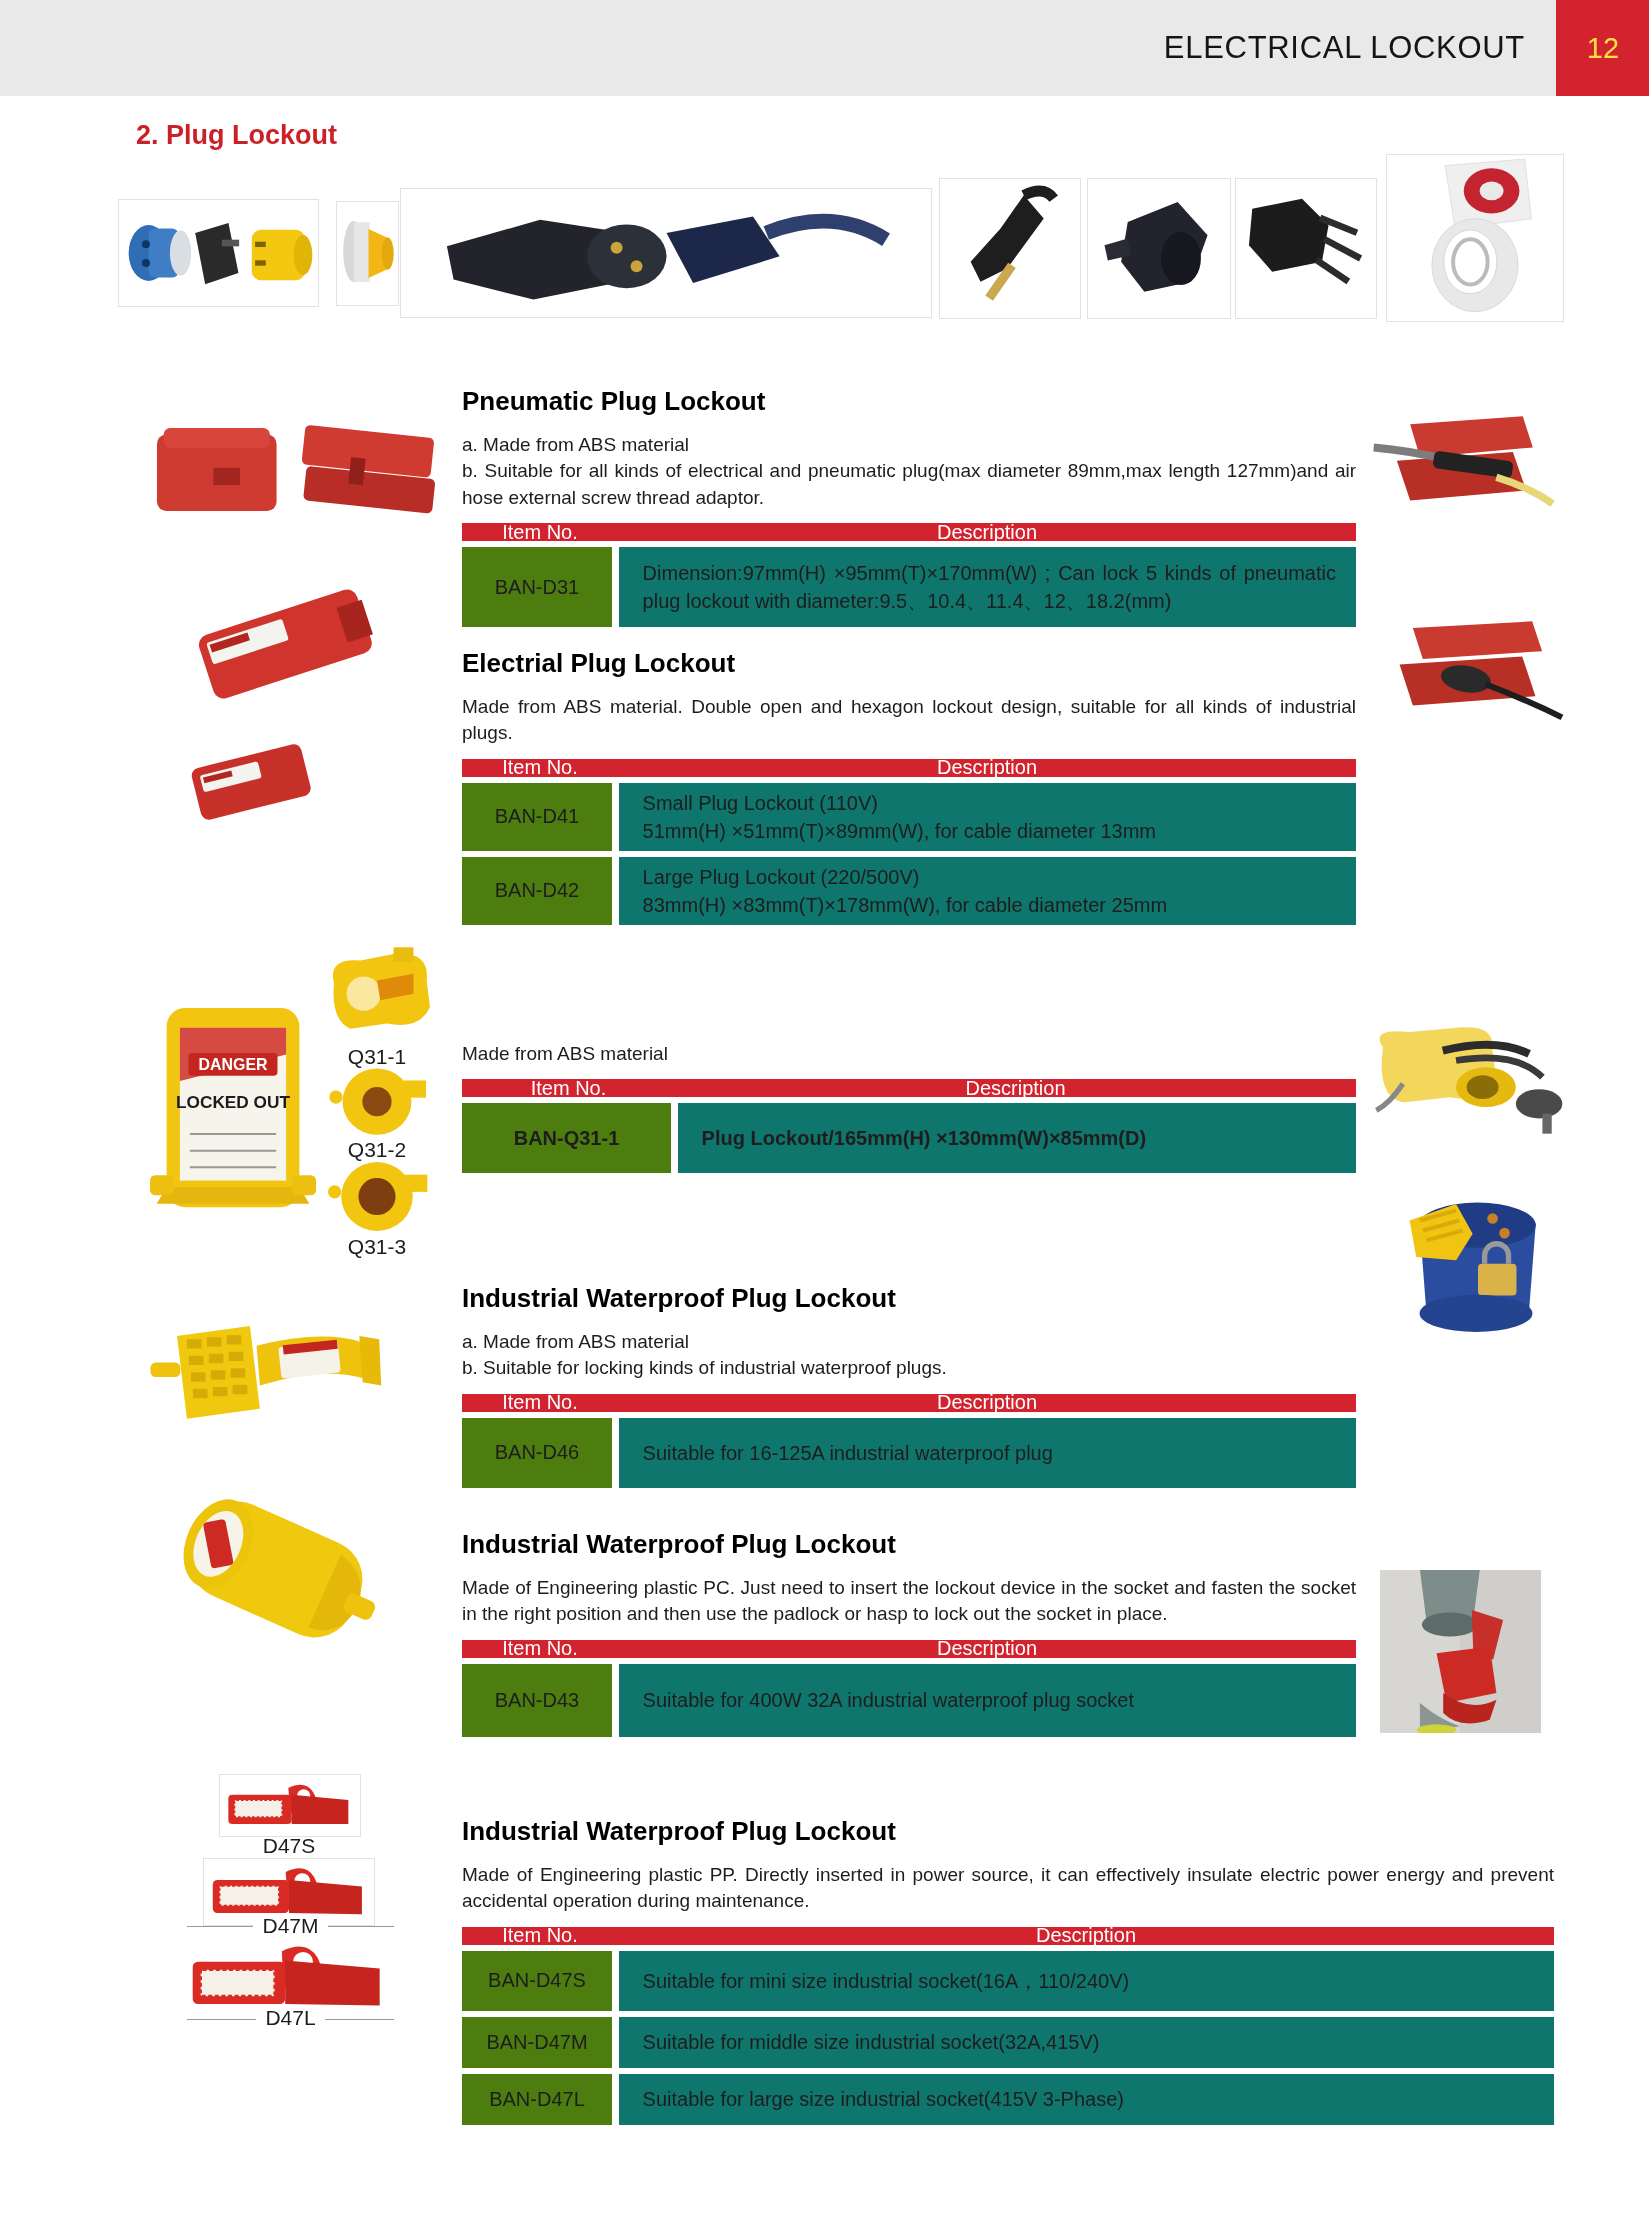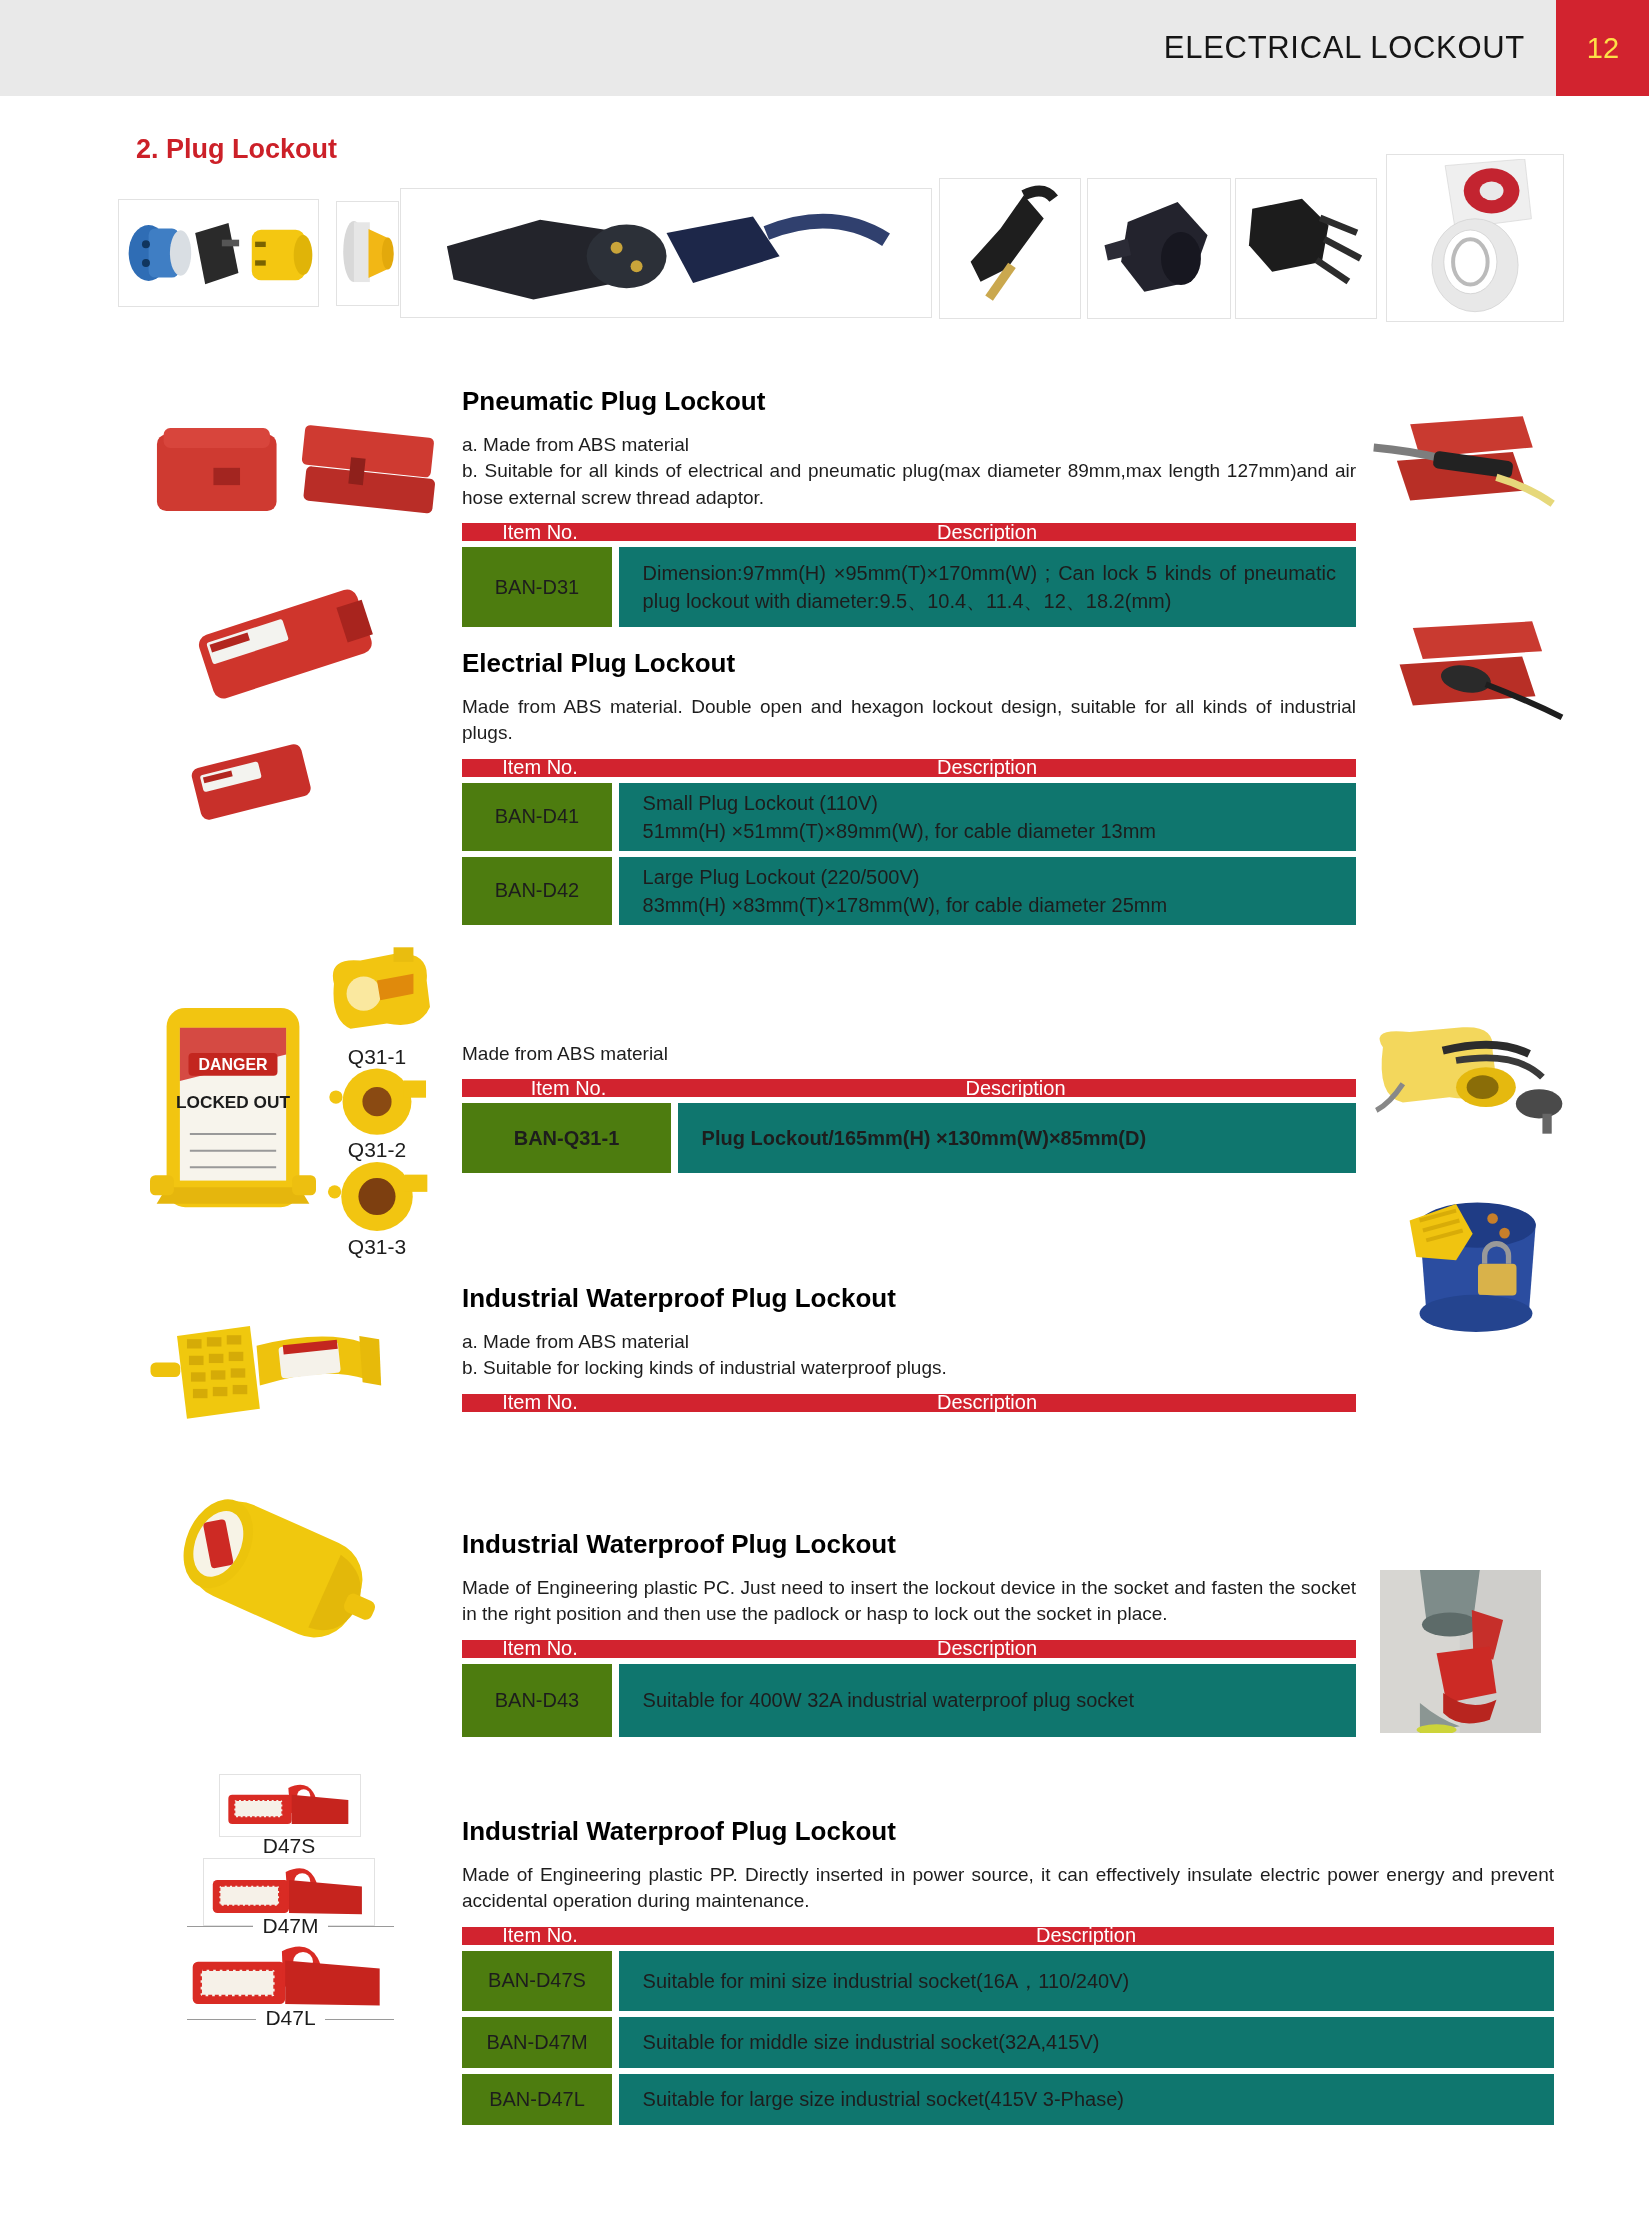--- a/index.html
+++ b/index.html
@@ -8,21 +8,21 @@
     font-family:"Liberation Sans", sans-serif;color:#222;overflow:hidden;
   }
   .abs{position:absolute;}
   
   .top-band{left:0;top:0;width:1556px;height:96px;background:#e9e9e9;
     display:flex;align-items:center;justify-content:flex-end;padding-right:31px;box-sizing:border-box;}
   .top-band .title{font-size:31px;color:#151515;letter-spacing:0.7px;}
   .page-num-box{left:1556px;top:0;width:94px;height:96px;background:#d2232f;
     display:flex;align-items:center;justify-content:center;}
   .page-num-box span{color:#fde047;font-size:29px;}
-  .page-heading{left:136px;top:134px;font-size:27px;font-weight:bold;color:#cc2028;}
+  .page-heading{left:136px;top:120px;font-size:27px;font-weight:bold;color:#cc2028;}
   
   .photo-box{border:1.3px solid #e2e2e2;background:#fff;box-sizing:border-box;
     display:flex;align-items:center;justify-content:center;overflow:hidden;}
   .photo-plain{background:#fff;display:flex;align-items:center;justify-content:center;overflow:hidden;}
   
   .section{position:absolute;left:462px;width:894px;}
   .section .sec-title{font-size:26px;font-weight:bold;color:#000;margin:0 0 0 0;}
   .section .body-text{font-size:19px;line-height:26.6px;color:#1d1d1d;text-align:justify;}
   .tbl{width:100%;}
   .t-head{display:flex;height:18px;background:#d2232f;color:#fff;align-items:center;font-size:20px;}
@@ -296,20 +296,26 @@
 </svg>
 <div class="section" style="top:1283px;">
   <div class="sec-title">Industrial Waterproof Plug Lockout</div>
   <div class="body-text" style="margin-top:14.6px;">a. Made from ABS material</div>
   <div class="body-text">b. Suitable for locking kinds of industrial waterproof plugs.</div>
   <div class="tbl" style="margin-top:12px;">
     <div class="t-head">
       <div class="hc1">Item No.</div>
       <div class="hc2">Description</div>
     </div>
+    <div class="t-row" style="height:70px;">
+      <div class="c1">BAN-D46</div>
+      <div class="c2">
+          <span>Suitable for 16-125A industrial waterproof plug</span>
+        </div>
+    </div>
   </div>
 </div>
 
 <svg class="abs" style="left:163px;top:1483px;" width="226" height="173" viewBox="0 0 340 260">
   <g transform="rotate(24 170 130)">
     <rect x="40" y="55" width="260" height="150" rx="60" fill="#f0c80e"></rect>
     <ellipse cx="75" cy="130" rx="48" ry="70" fill="#ecc40c"></ellipse>
     <ellipse cx="75" cy="130" rx="34" ry="52" fill="#f7f3e6"></ellipse>
     <g transform="rotate(-35 75 130)">
         <rect x="58" y="95" width="34" height="70" rx="6" fill="#cd2a24"></rect>

